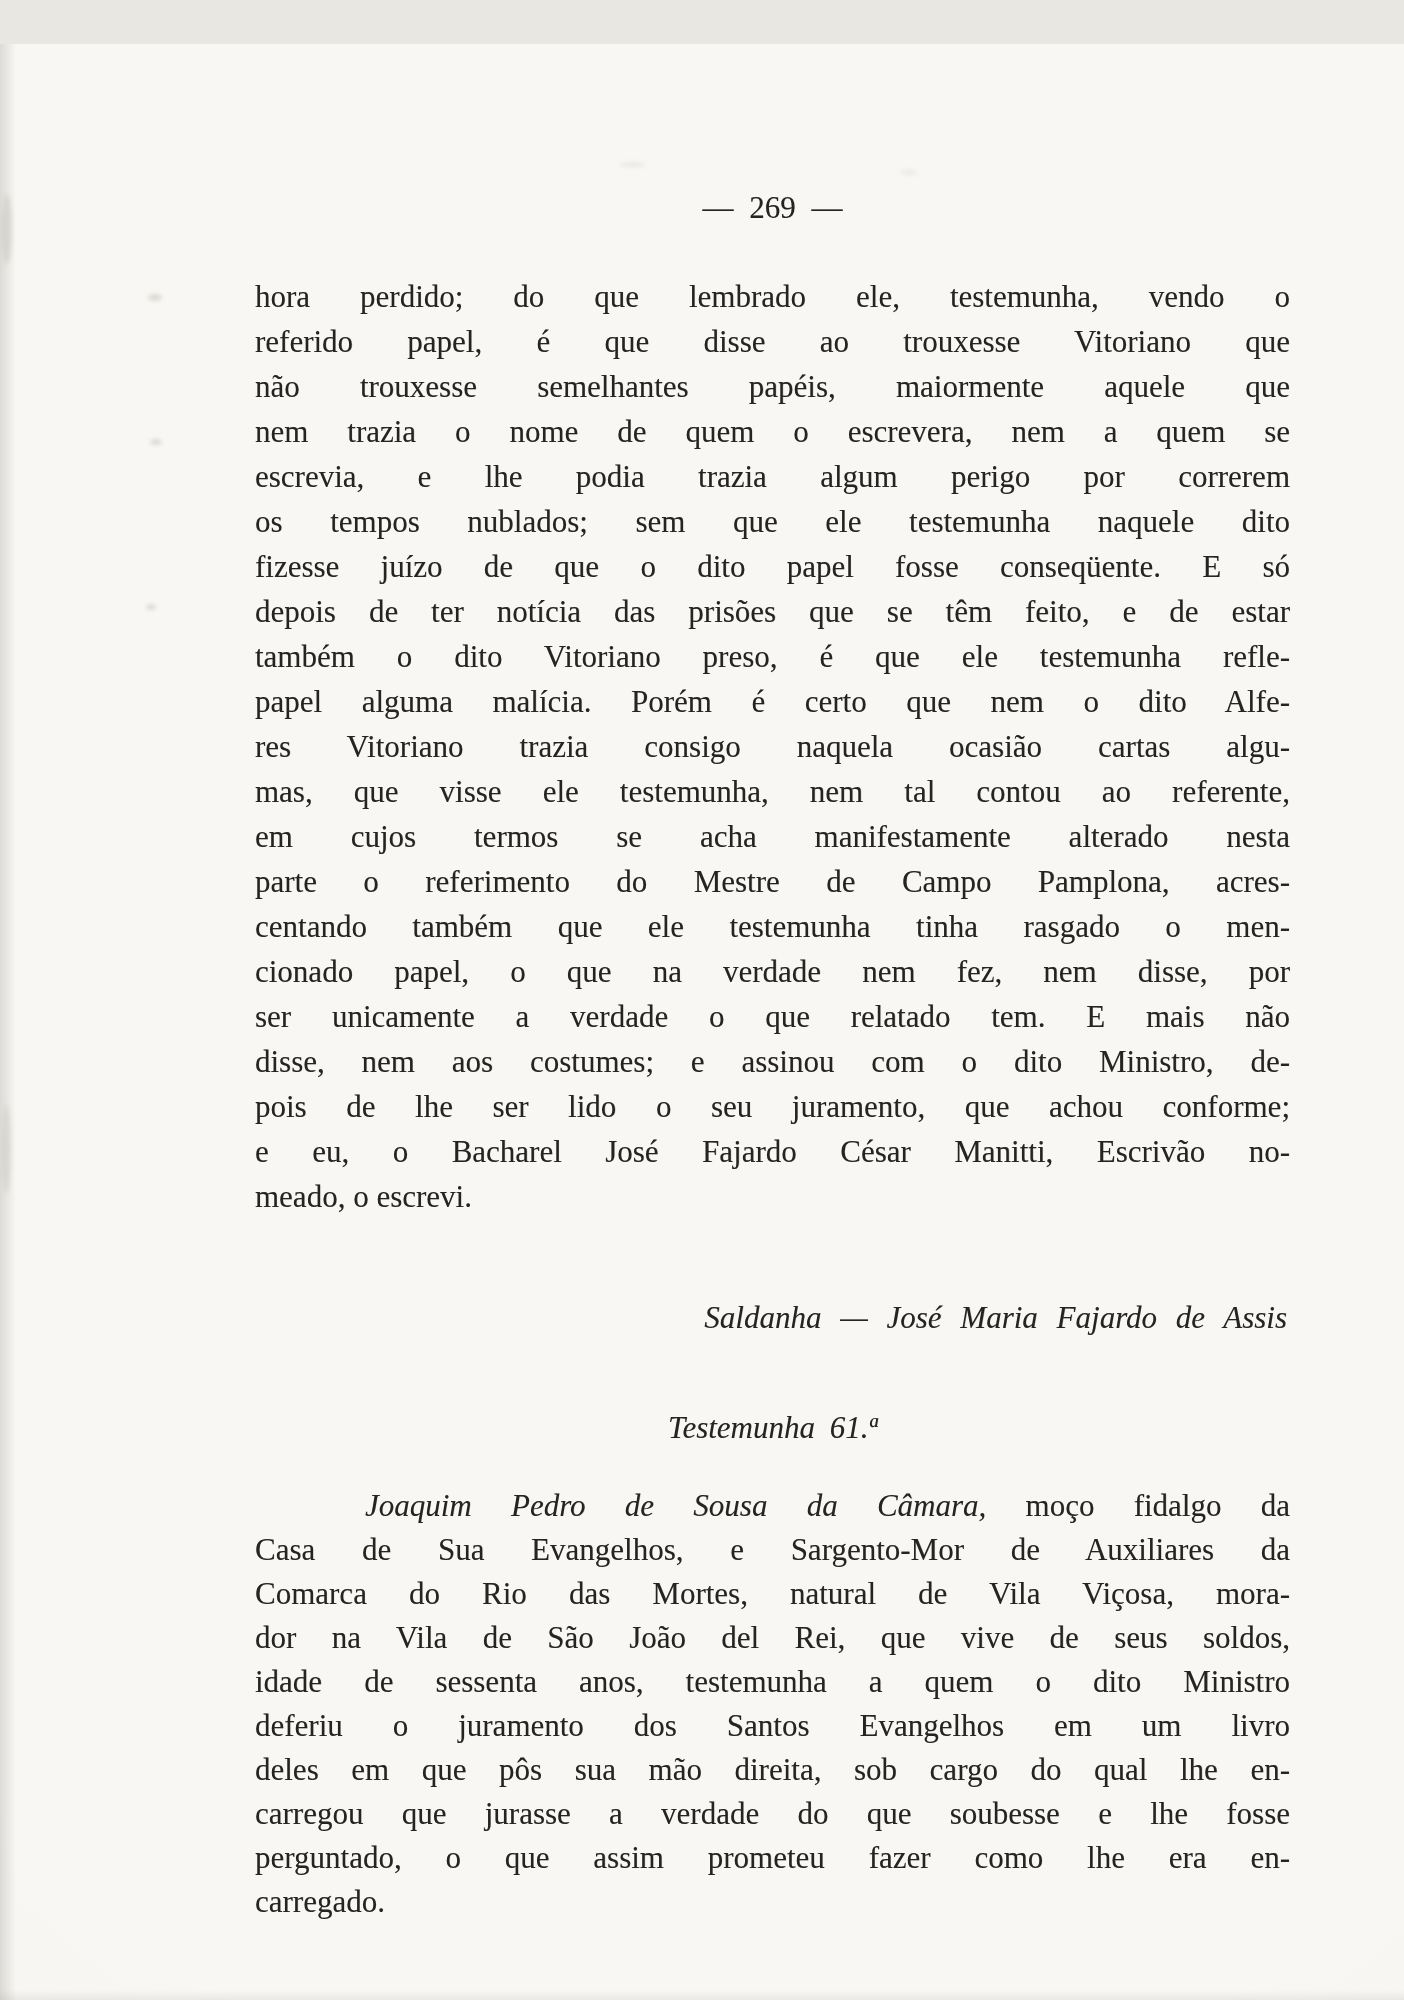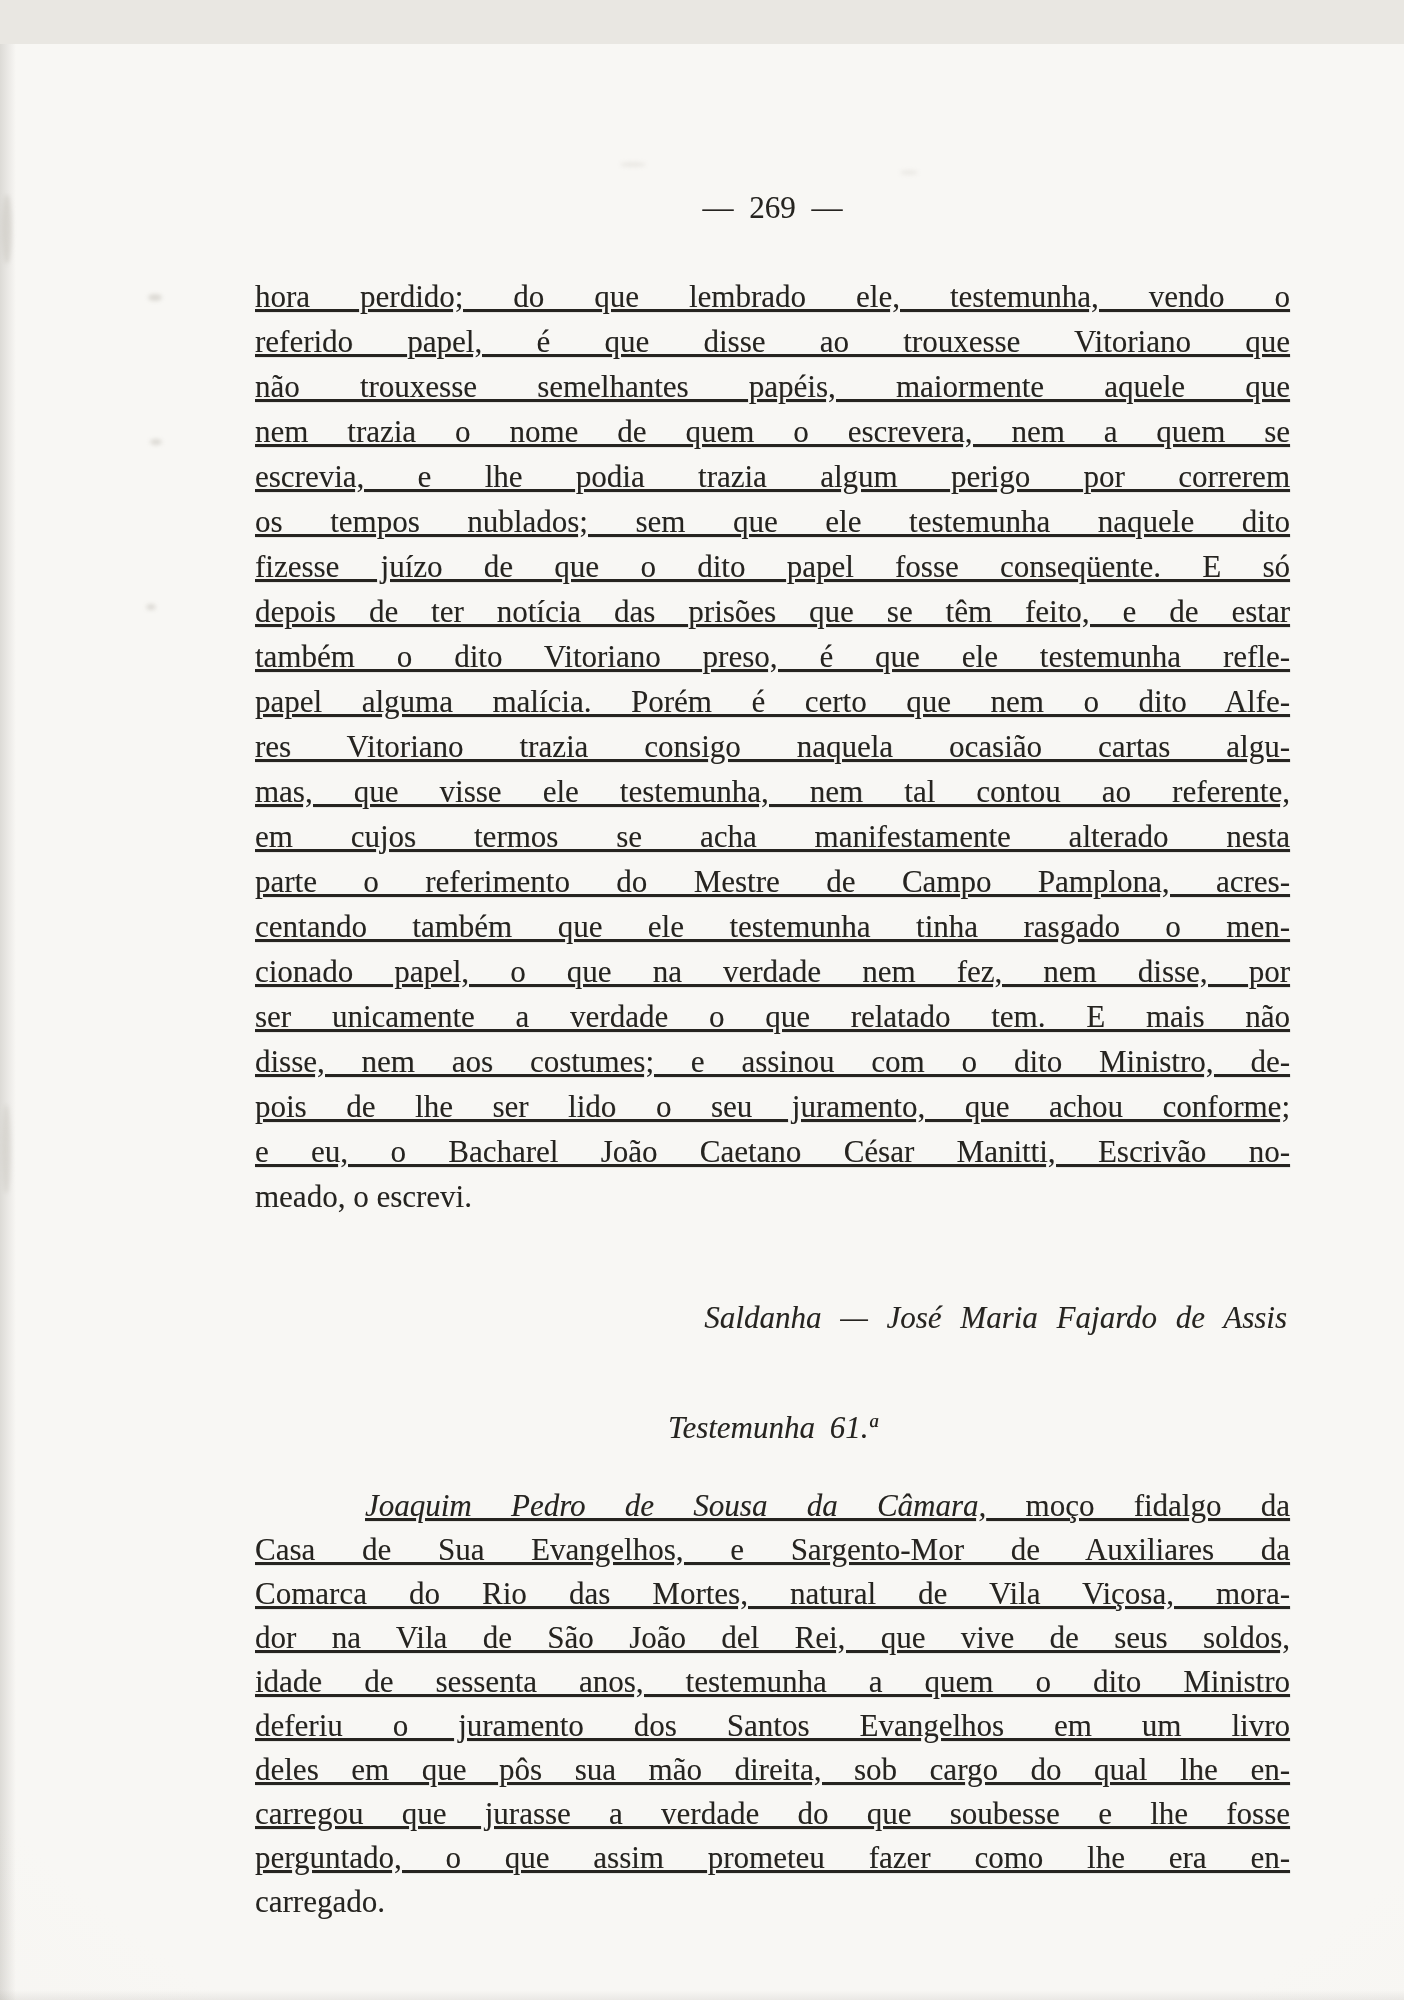--- a/index.html
+++ b/index.html
@@ -41,21 +41,21 @@
     text-align: center; font-size: 31px; word-spacing: 8px;
   }
   .para {
     position: absolute; left: 255px; width: 1035px;
     font-size: 31px;
     text-shadow: 0.3px 0.3px 0.6px rgba(38,36,32,0.30);
   }
   .page-number { text-shadow: 0.3px 0.3px 0.6px rgba(38,36,32,0.30); }
   #para1 { top: 230px;  line-height: 45px; }
   #para2 { top: 1440px; line-height: 44px; }
-  .jline   { text-align: justify; text-align-last: justify; text-decoration: underline; }
+  .jline   { text-align: justify; text-align-last: justify; }
   .endline { text-align: justify; text-align-last: left; }
   .indent  { text-indent: 110px; }
   .it { font-style: italic; }
   .signature {
     position: absolute; left: 255px; top: 1256px; width: 1032px;
     text-align: right; font-style: italic; font-size: 31px; word-spacing: 11px;
     text-shadow: 0.3px 0.3px 0.6px rgba(38,36,32,0.30);
   }
   .heading {
     position: absolute; left: 255px; top: 1366px; width: 1035px;
@@ -92,21 +92,21 @@
     <div class="jline">papel alguma malícia. Porém é certo que nem o dito Alfe-</div>
     <div class="jline">res Vitoriano trazia consigo naquela ocasião cartas algu-</div>
     <div class="jline">mas, que visse ele testemunha, nem tal contou ao referente,</div>
     <div class="jline">em cujos termos se acha manifestamente alterado nesta</div>
     <div class="jline">parte o referimento do Mestre de Campo Pamplona, acres-</div>
     <div class="jline">centando também que ele testemunha tinha rasgado o men-</div>
     <div class="jline">cionado papel, o que na verdade nem fez, nem disse, por</div>
     <div class="jline">ser unicamente a verdade o que relatado tem. E mais não</div>
     <div class="jline">disse, nem aos costumes; e assinou com o dito Ministro, de-</div>
     <div class="jline">pois de lhe ser lido o seu juramento, que achou conforme;</div>
-    <div class="jline">e eu, o Bacharel João Caetano César Manitti, Escrivão no-</div>
+    <div class="jline">e eu, o Bacharel José Fajardo César Manitti, Escrivão no-</div>
     <div class="endline">meado, o escrevi.</div>
   </div>
 
   <div class="signature">Saldanha — José Maria Fajardo de Assis</div>
 
   <div class="heading">Testemunha 61.ª</div>
 
   <div class="para" id="para2">
     <div class="jline indent"><span class="it">Joaquim Pedro de Sousa da Câmara,</span><span> moço fidalgo da</span></div>
     <div class="jline">Casa de Sua Evangelhos, e Sargento-Mor de Auxiliares da</div>

